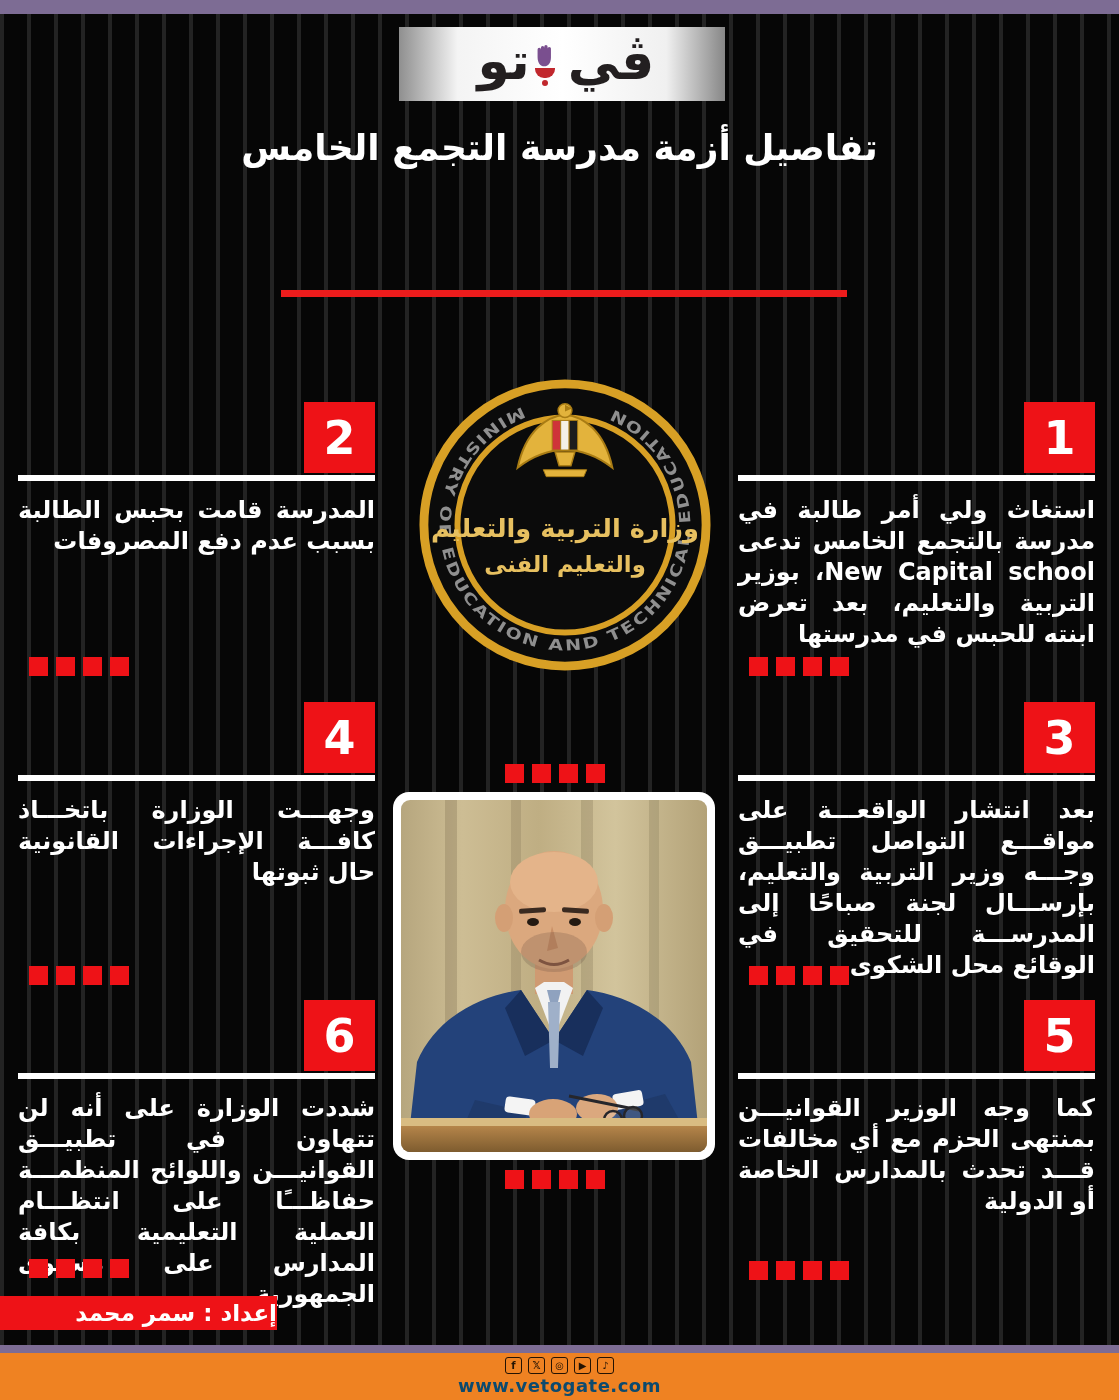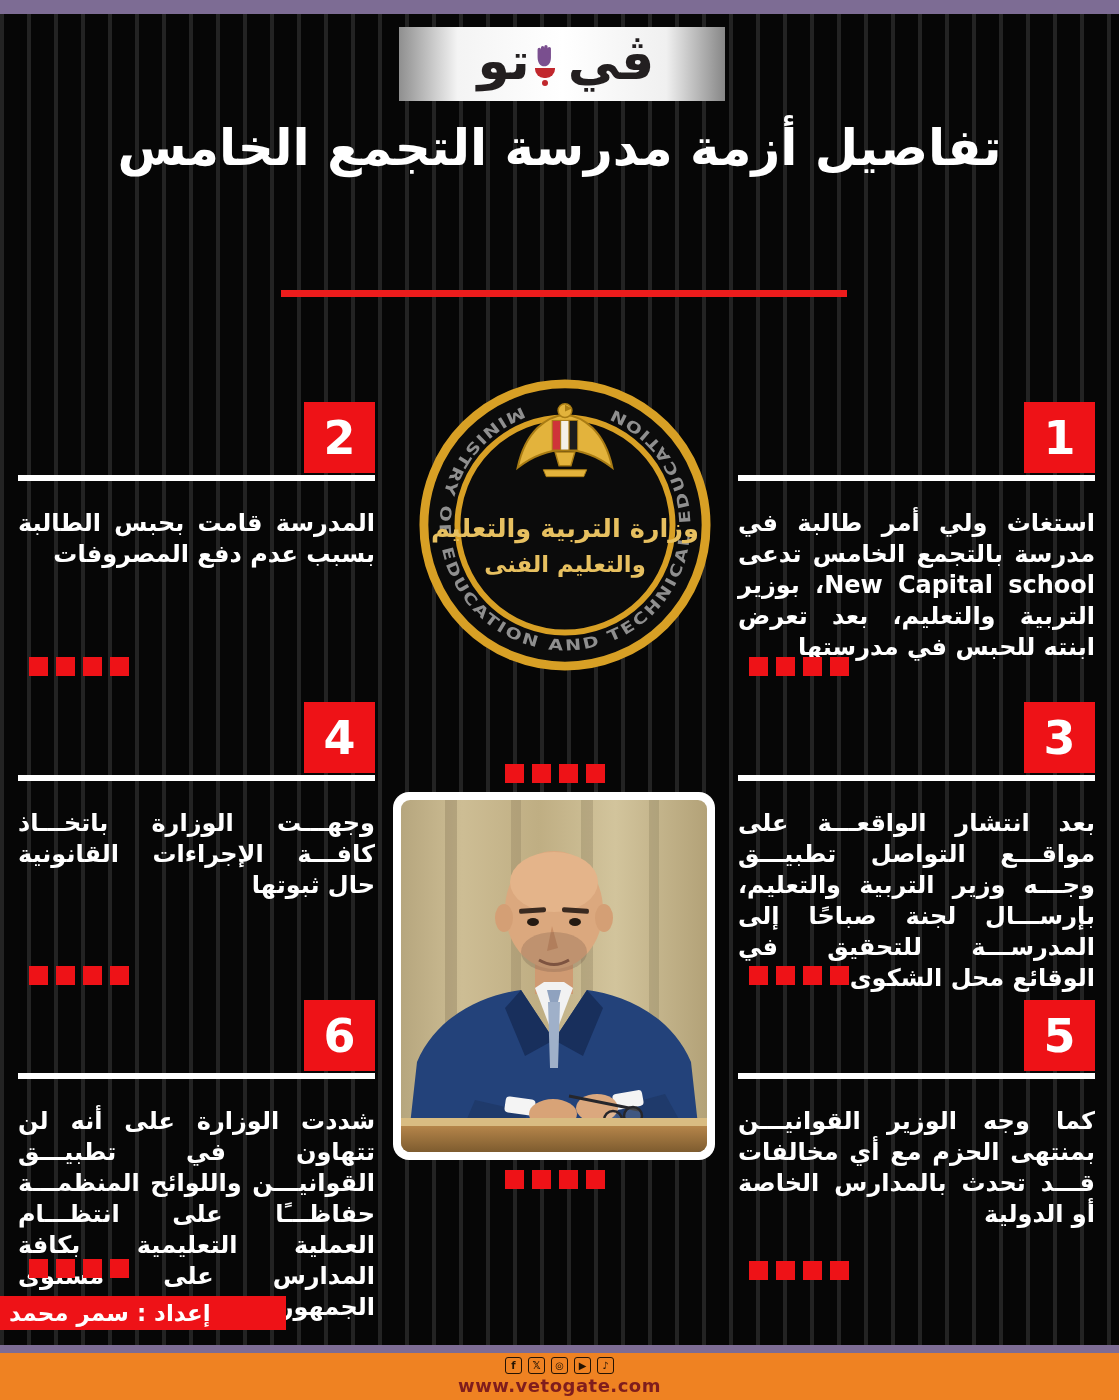--- a/index.html
+++ b/index.html
@@ -10,65 +10,65 @@
     background-image:repeating-linear-gradient(90deg,#232323 0px,#232323 4px,#060606 4px,#060606 27px);
   }
   
   .topbar{position:absolute;left:0;top:0;width:1119px;height:14px;background:#7d6c94;}
   .purple-line{position:absolute;left:0;top:1345px;width:1119px;height:8px;background:#7d6c94;}
   .footer{position:absolute;left:0;top:1353px;width:1119px;height:47px;background:#ef8222;
           display:flex;flex-direction:column;align-items:center;justify-content:center;gap:1px;}
   .social-row{display:flex;gap:6px;}
   .social-icon{width:15px;height:15px;border:1.6px solid #241303;border-radius:3px;color:#241303;
                display:flex;align-items:center;justify-content:center;font-size:10px;font-weight:bold;line-height:1;}
-  .footer-url{color:#7f1d1d;font-size:18px;font-weight:bold;letter-spacing:.5px;}
+  .footer-url{color:#0c4a6e;font-size:18px;font-weight:bold;letter-spacing:.5px;}
   
   .logo-strip{position:absolute;left:399px;top:27px;width:326px;height:74px;
     background:linear-gradient(90deg,#8f8f8f 0%,#f4f4f4 18%,#ffffff 50%,#f0f0f0 82%,#878787 100%);
     display:flex;align-items:center;justify-content:center;}
   .logo-row{display:flex;direction:rtl;align-items:center;gap:2px;}
   .logo-ar{font-size:52px;font-weight:bold;color:#231f20;line-height:1;padding-bottom:6px;margin-left:8px;}
   .hand-stack{display:flex;flex-direction:column;align-items:center;margin:0 1px;}
   .hand-stack svg{width:24px;height:26px;fill:#7a4f8f;}
   .hand-base{width:20px;height:10px;background:#c1272d;border-radius:0 0 9px 9px;margin-top:-1px;}
   .hand-dot{width:6px;height:6px;background:#c1272d;border-radius:50%;margin-top:2px;}
   
   .title{position:absolute;left:0;top:104px;width:1119px;text-align:center;color:#ffffff;
-         font-weight:bold;font-size:50px;line-height:88px;direction:rtl;}
+         font-weight:bold;font-size:36px;line-height:88px;direction:rtl;}
   .red-underline{position:absolute;left:281px;top:290px;width:566px;height:7px;background:#ed1c1c;}
   
   .seal{position:absolute;left:417px;top:377px;width:296px;height:296px;}
   
   .photo{position:absolute;left:393px;top:792px;width:322px;height:368px;box-sizing:border-box;
          background:#ffffff;border-radius:16px;padding:8px;}
   .photo-inner{width:100%;height:100%;border-radius:9px;overflow:hidden;}
   
   .section{position:absolute;width:357px;}
   .numrow{display:flex;justify-content:flex-end;}
   .num{width:71px;height:71px;background:#ee1217;color:#fff;font-size:46px;font-weight:bold;
        display:flex;align-items:center;justify-content:center;}
   .bar{height:6px;background:#ffffff;margin-top:2px;}
-  .ptext{margin-top:27px;color:#ffffff;font-size:24px;font-weight:bold;line-height:31px;
+  .ptext{margin-top:14px;color:#ffffff;font-size:24px;font-weight:bold;line-height:31px;
          direction:rtl;text-align:justify;}
   .dots{display:flex;gap:8px;}
   .dots .dot{width:19px;height:19px;background:#ee1217;}
   .section .dots{position:absolute;left:11px;bottom:0;}
   .dots-free{position:absolute;}
   #s1{left:738px;top:402px;height:274px;}
   #s2{left:18px;top:402px;height:274px;}
   #s3{left:738px;top:702px;height:283px;}
   #s4{left:18px;top:702px;height:283px;}
   #s5{left:738px;top:1000px;height:280px;}
   #s6{left:18px;top:1000px;height:278px;}
   #dots-top{left:505px;top:764px;}
   #dots-bottom{left:505px;top:1170px;}
   
   .credit{position:absolute;left:0;top:1296px;width:277px;height:34px;background:#ee1217;
-          display:flex;align-items:center;justify-content:flex-end;direction:rtl;
-          color:#fff;font-size:23px;font-weight:bold;padding-left:9px;}
+          display:flex;align-items:center;justify-content:flex-start;direction:rtl;
+          color:#fff;font-size:23px;font-weight:bold;}
 </style>
 </head>
 <body>
 
 <div id="page">
 
   <div class="topbar"></div>
 
   <div class="logo-strip">
     <div class="logo-row">

